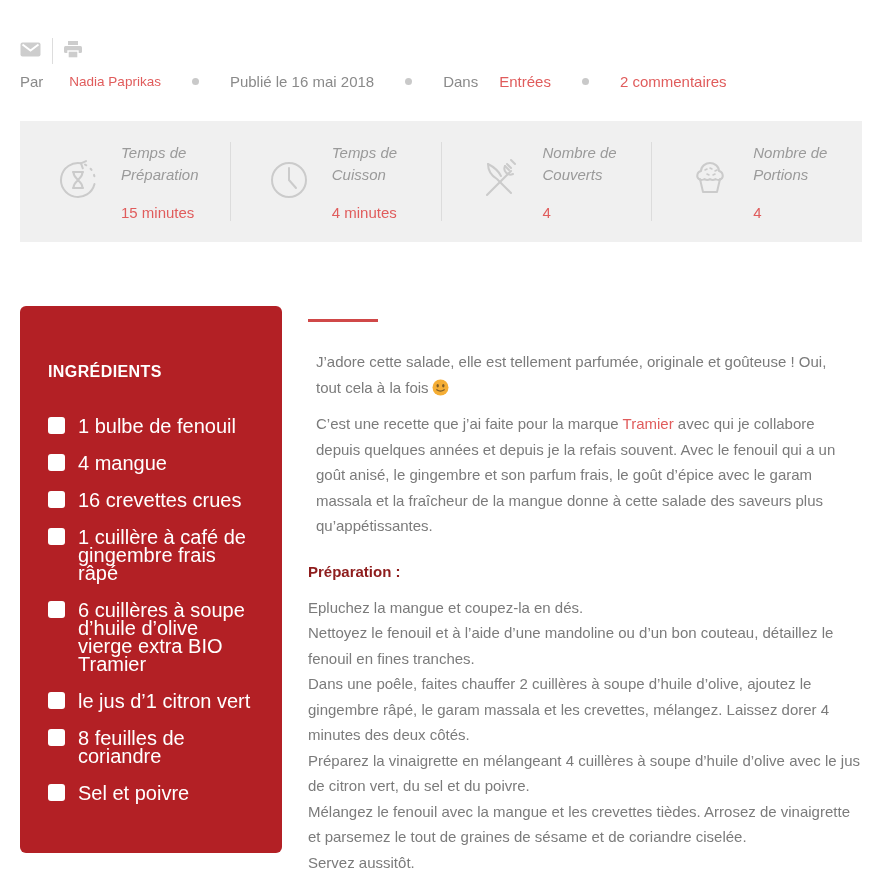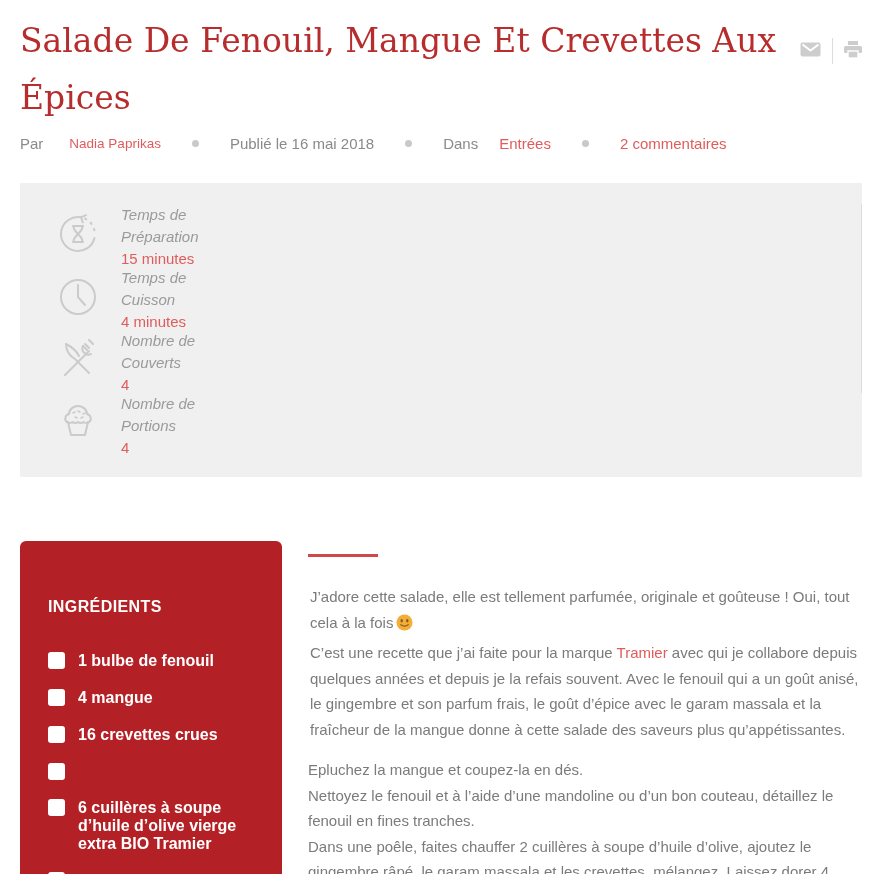--- a/index.html
+++ b/index.html
@@ -27,26 +27,26 @@
   .icon-btn { background: none; border: none; cursor: pointer; padding: 0; display: flex; }
 
   
   .byline { display: flex; align-items: center; margin-top: 9px; font-size: 15px; color: #8a8a8a; gap: 16px; }
   .byline a { text-decoration: none; color: #e05c5c; }
   .byline .author { font-size: 13.5px; margin-left: 5px; text-align: center; }
   .byline .plain { margin-right: 5px; }
   .dot-sep { width: 7px; height: 7px; border-radius: 50%; background: #c9c9c9; margin: 0 15px; flex: none; }
 
   
-  .infobar { display: flex; background: #f0f0f0; margin-top: 31px; padding: 21px 0; flex-direction: column; }
+  .infobar { display: flex; background: #f0f0f0; margin-top: 31px; padding: 21px 0; }
   .info-cell { flex: 1; display: flex; align-items: center; gap: 19px; padding-left: 34px; border-right: 1px solid #dcdcdc; }
   .info-cell:last-child { border-right: none; }
   .info-icon { flex: none; }
   .info-label { font-style: italic; color: #9a9a9a; font-size: 15px; line-height: 22px; white-space: pre-line; }
-  .info-value { color: #e05c5c; font-size: 15px; margin-top: 2px; }
+  .info-value { color: #e05c5c; font-size: 15px; margin-top: 18px; }
 
   
   .columns { display: flex; margin-top: 64px; gap: 26px; align-items: flex-start; }
 
   
   .sidebar {
     width: 262px; flex: none;
     background: #b32025;
     border-radius: 6px;
     padding: 37px 24px 32px 28px;
@@ -54,40 +54,39 @@
     min-height: 529px;
   }
   .sidebar h2 { font-size: 16px; font-weight: 700; letter-spacing: 0.4px; margin-top: 20px; }
   .ingredient-list { list-style: none; margin-top: 36px; }
   .ingredient-list li { display: flex; align-items: flex-start; margin-bottom: 19px; }
   .cb {
     width: 17px; height: 17px; flex: none;
     background: #fff; border: none; border-radius: 3px;
     margin-right: 13px; margin-top: 0px; cursor: pointer; padding: 0;
   }
-  .ing-label { font-size: 16px; font-weight: 700; line-height: 18px; }
+  .ing-label { font-size: 20px; font-weight: 400; line-height: 18px; }
 
   
   .main-col { flex: 1; padding-top: 2px; }
   .section-heading { font-size: 15px; font-weight: 700; color: #3c3c3c; letter-spacing: 0.4px; }
   .heading-underline { width: 70px; height: 3px; background: #d04848; margin-top: 11px; }
   .about-text { margin-top: 27px; font-size: 15px; line-height: 25.5px; color: #7b7b7b; }
-  .about-text p { margin: 2px; }
+  .about-text p { margin: 8px; }
   .inline-link { color: #e05c5c; text-decoration: none; }
   .smiley { vertical-align: -3px; margin-left: 3px; }
   .prep-heading { font-size: 15px; font-weight: 700; color: #8e1c1c; margin-top: 24px; }
   .steps { margin-top: 15px; font-size: 15px; line-height: 25.5px; color: #7b7b7b; white-space: pre-line; }
 </style>
 </head>
 <body>
 
 <div class="page">
 
   <div class="header-row">
-    <h1 class="page-title">Salade De Fenouil, Mangue Et Crevettes Aux Épices</h1>
     <div class="share-icons">
       <button class="icon-btn">
         <span>
           <svg width="21" height="17" viewBox="0 0 21 17">
             <rect x="0.5" y="1.5" width="20" height="14" rx="2" fill="#cdcdcd"></rect>
             <path d="M2.5 3.5 L10.5 9.5 L18.5 3.5" stroke="#ffffff" stroke-width="2" fill="none"></path>
           </svg>
         </span>
       </button>
       <div class="share-divider"></div>
@@ -199,20 +198,21 @@
         <li>
           <button class="cb"></button>
           <span class="ing-label">4 mangue</span>
         </li>
         <li>
           <button class="cb"></button>
           <span class="ing-label">16 crevettes crues</span>
         </li>
         <li>
           <button class="cb"></button>
+          <span class="ing-label">1 cuillère à café de gingembre frais râpé</span>
         </li>
         <li>
           <button class="cb"></button>
           <span class="ing-label">6 cuillères à soupe d’huile d’olive vierge extra BIO Tramier</span>
         </li>
         <li>
           <button class="cb"></button>
           <span class="ing-label">le jus d’1 citron vert</span>
         </li>
         <li>
@@ -236,20 +236,21 @@
             <ellipse cx="5.7" cy="6.7" rx="1.2" ry="1.8" fill="#7d5c28"></ellipse>
             <ellipse cx="11.3" cy="6.7" rx="1.2" ry="1.8" fill="#7d5c28"></ellipse>
             <path d="M4.8 10.8 q3.7 2.6 7.4 0" stroke="#7d5c28" stroke-width="1.3" fill="none" stroke-linecap="round"></path>
           </svg></span>
         </p>
         <p>
           <span>C’est une recette que j’ai faite pour la marque </span><a href="#" class="inline-link">Tramier</a><span> avec qui je collabore depuis quelques années et depuis je la refais souvent. Avec le fenouil qui a un goût anisé, le gingembre et son parfum frais, le goût d’épice avec le garam massala et la fraîcheur de la mangue donne à cette salade des saveurs plus qu’appétissantes.</span>
         </p>
       </div>
 
+      <h3 class="prep-heading">Préparation :</h3>
       <div class="steps">Epluchez la mangue et coupez-la en dés.
 Nettoyez le fenouil et à l’aide d’une mandoline ou d’un bon couteau, détaillez le fenouil en fines tranches.
 Dans une poêle, faites chauffer 2 cuillères à soupe d’huile d’olive, ajoutez le gingembre râpé, le garam massala et les crevettes, mélangez. Laissez dorer 4 minutes des deux côtés.
 Préparez la vinaigrette en mélangeant 4 cuillères à soupe d’huile d’olive avec le jus de citron vert, du sel et du poivre.
 Mélangez le fenouil avec la mangue et les crevettes tièdes. Arrosez de vinaigrette et parsemez le tout de graines de sésame et de coriandre ciselée.
 Servez aussitôt.</div>
     </main>
 
   </div>
 </div>

